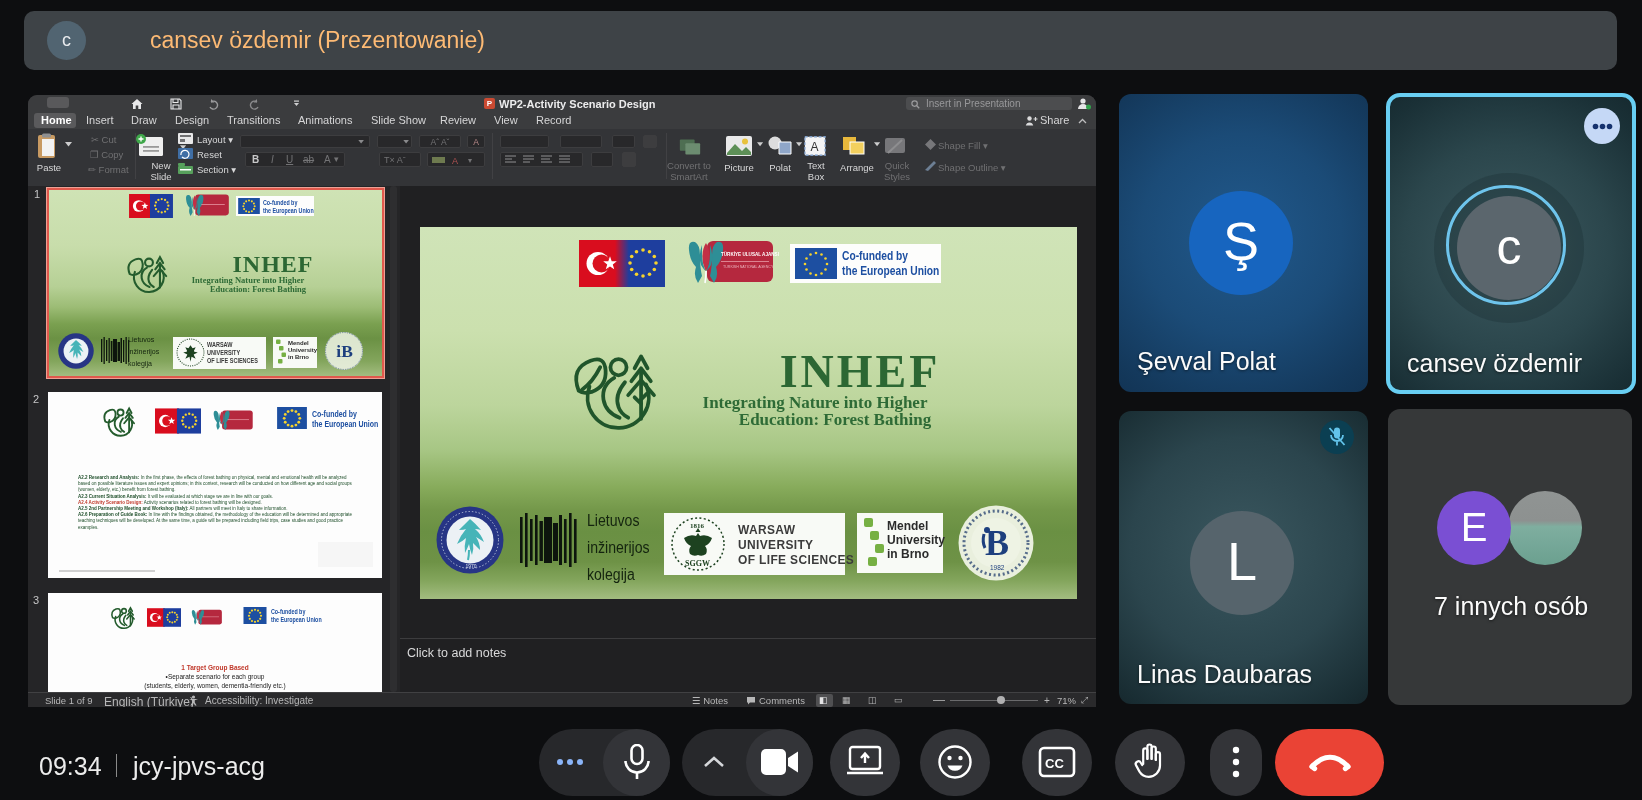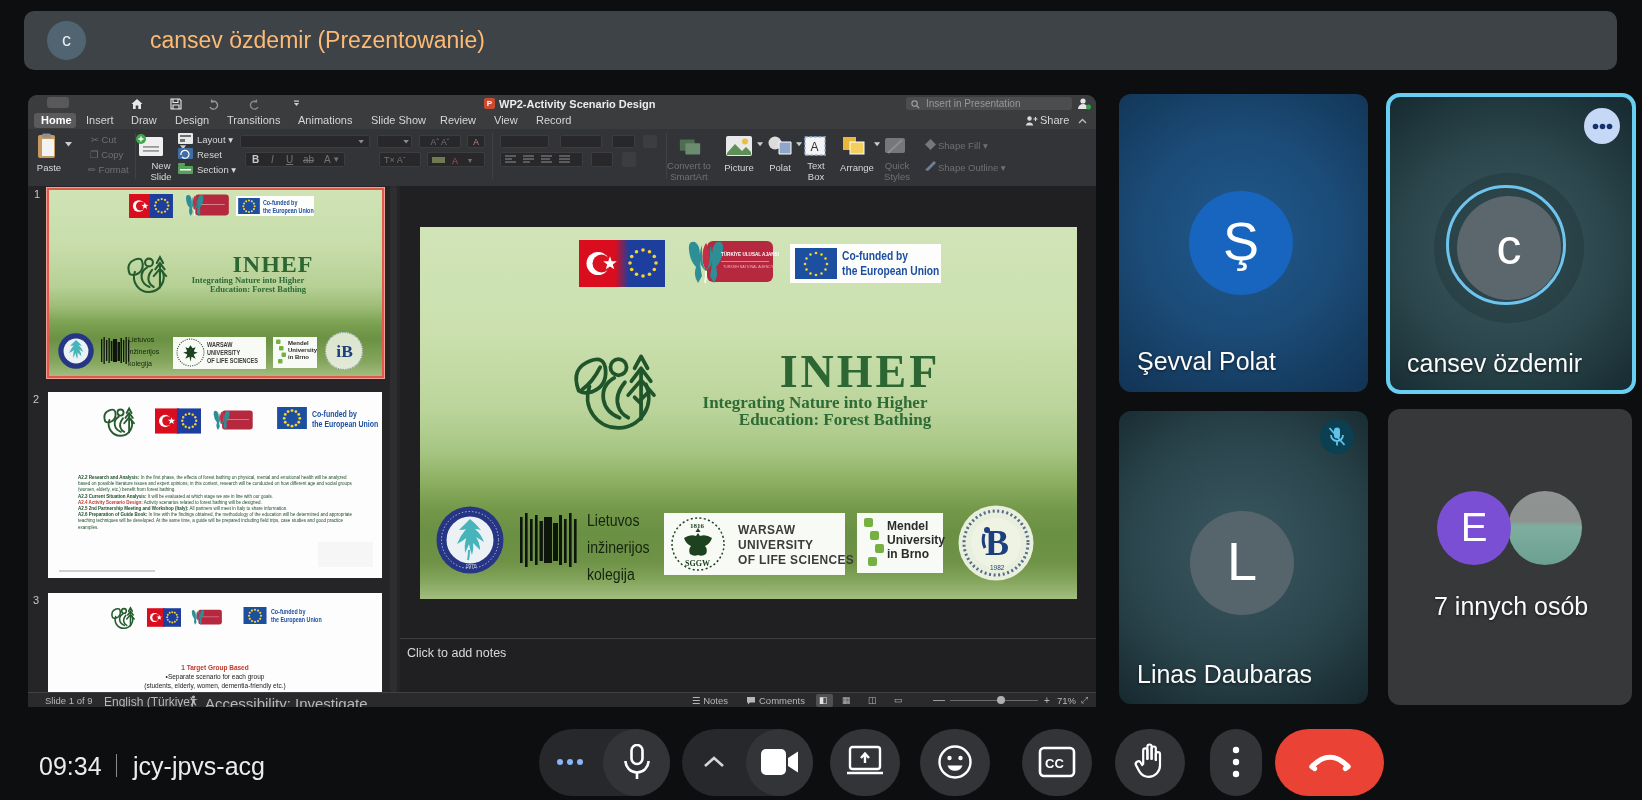--- a/index.html
+++ b/index.html
@@ -667,21 +667,21 @@
       <div class="abs" style="left:0; top:452px; width:696px; height:1px; background:#3c3c3e;"></div>
       <div id="notes" class="abs">Click to add notes</div>
     </div>
     <div id="statusbar" class="abs">
       <div class="abs" style="left:17px; top:2px; color:#b7b7b8; font-size:9.5px;">Slide 1 of 9</div>
       <div class="abs" style="left:76px; top:2px; color:#b7b7b8; font-size:12px;">English (Türkiye)</div>
       <svg class="abs" style="left:160px; top:2px;" width="11" height="11" viewBox="0 0 11 11">
           <circle cx="5.5" cy="2" r="1.6" fill="#b7b7b8"></circle>
           <path d="M1 4 h9 l-3.2 1.2 v2.3 l1.8 3 h-1.6 L5.5 8 l-1.5 2.5 H2.4 l1.8 -3 V5.2 Z" fill="#b7b7b8"></path>
         </svg>
-      <div class="abs" style="left:177px; top:2px; color:#b7b7b8; font-size:15px;">Accessibility: Investigate</div>
+      <div class="abs" style="left:177px; top:2px; color:#b7b7b8; font-size:10px;">Accessibility: Investigate</div>
       <div class="abs" style="left:664px; top:2px; color:#b7b7b8; font-size:9.5px;">☰ Notes</div>
       <svg class="abs" style="left:718px; top:3px;" width="10" height="9" viewBox="0 0 10 9">
           <path d="M1 1 h8 v5.5 h-5 L2 8.5 V6.5 H1 Z" fill="#b7b7b8"></path>
         </svg>
         <div class="abs" style="left:731px; top:2px; color:#b7b7b8; font-size:9.5px;">Comments</div>
       <div class="abs" style="left:788px; top:0.5px; width:17px; height:13px; background:#505052; border-radius:2px;"></div>
       <div class="abs" style="left:791px; top:2px; color:#e3e3e4; font-size:9px;">◧</div>
       <div class="abs" style="left:814px; top:2px; color:#b7b7b8; font-size:9px;">▦</div>
       <div class="abs" style="left:840px; top:2px; color:#b7b7b8; font-size:9px;">◫</div>
       <div class="abs" style="left:866px; top:2px; color:#b7b7b8; font-size:9px;">▭</div>

